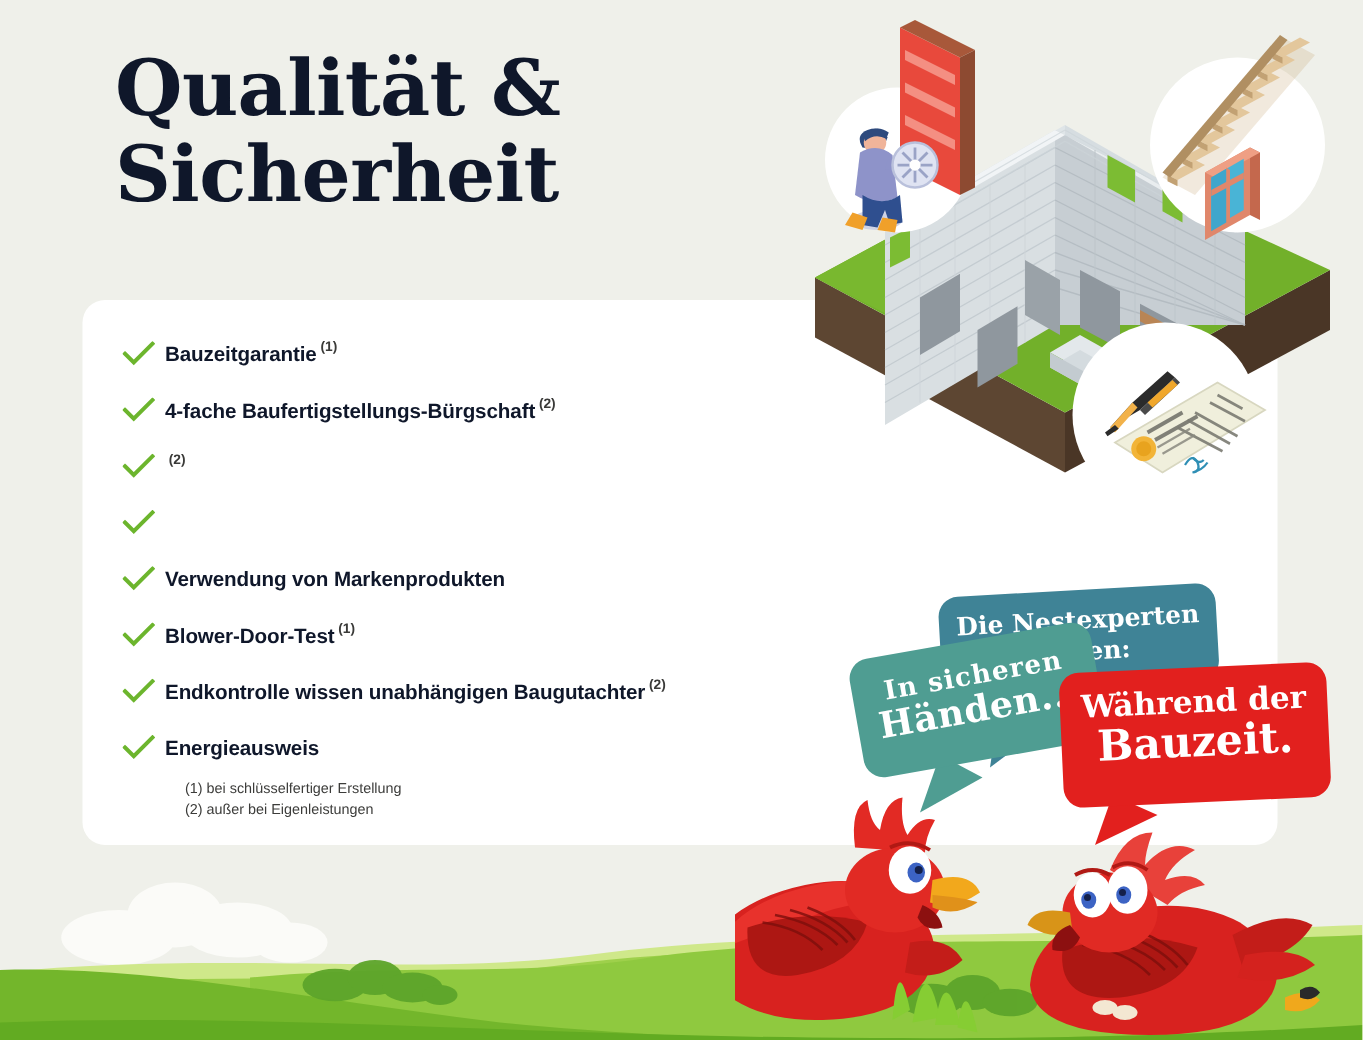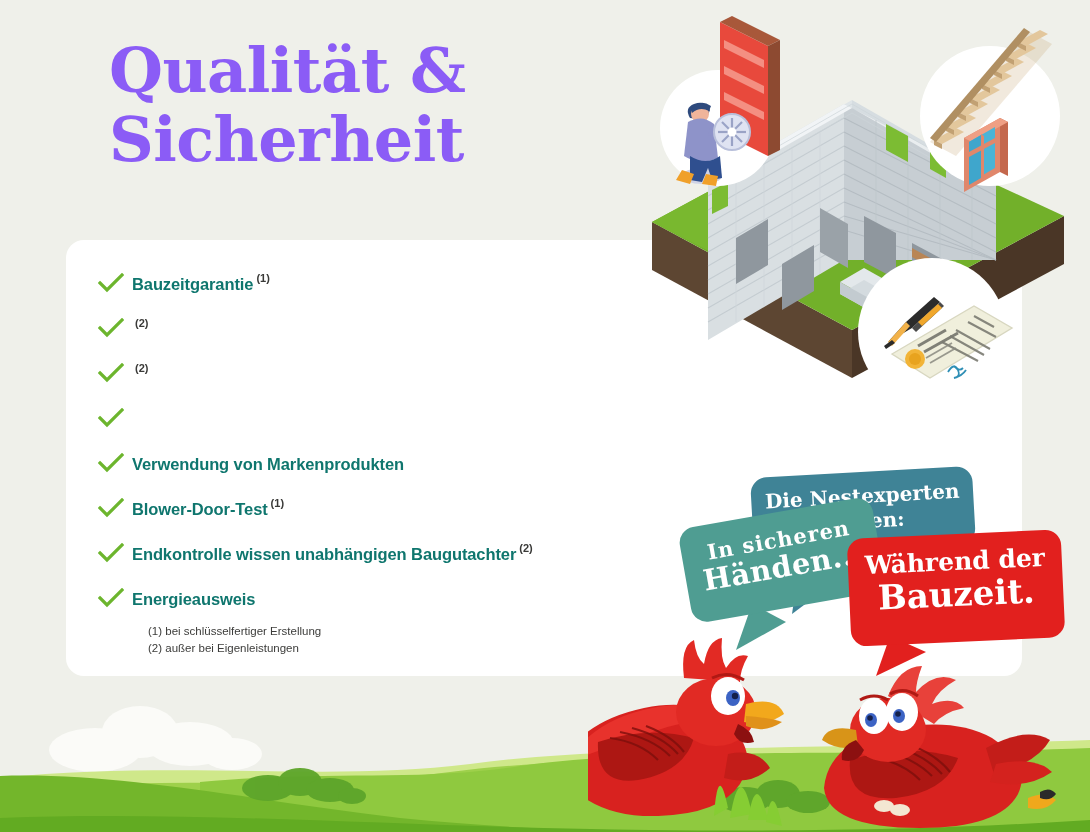--- a/index.html
+++ b/index.html
@@ -9,40 +9,40 @@
     font-family:"Liberation Sans",sans-serif;
     overflow:hidden;
   }
   .stage{position:relative;width:1090px;height:832px;overflow:hidden;background:#eff0ea;}
 
   
   .landscape{position:absolute;left:0;bottom:0;width:1090px;height:200px;overflow:hidden;}
 
   
   .title{
-    position:absolute;left:109px;top:36px;
+    position:absolute;left:92px;top:36px;
     font-family:"DejaVu Serif","Liberation Serif",serif;
     font-weight:bold;font-size:62px;line-height:1.12;
-    color:#8b5cf6;letter-spacing:-0.5px;
+    color:#0f172a;letter-spacing:-0.5px;
     white-space:pre-line;
   }
 
   
   .card{
     position:absolute;left:66px;top:240px;width:956px;height:436px;
     background:#ffffff;border-radius:18px;
   }
 
   
   .list{position:absolute;left:98px;top:272px;width:620px;}
   .row{display:flex;align-items:flex-start;height:45px;}
   .check{width:34px;flex:0 0 34px;padding-top:1px;}
   .check svg{display:block;}
   .row-text{
-    font-size:16.5px;font-weight:bold;color:#0f766e;
+    font-size:16.5px;font-weight:bold;color:#0f172a;
     letter-spacing:-0.1px;line-height:20px;padding-top:2px;
     white-space:nowrap;
   }
   .note-sup{font-size:11px;font-weight:bold;color:#3a3a38;padding-left:3px;}
 
   .footnotes{position:absolute;left:148px;top:623px;}
   .footnote{font-size:11.5px;color:#3c3c3a;line-height:16.5px;}
 
   
   .bubble{position:absolute;color:#fff;text-align:center;
@@ -346,20 +346,21 @@
       </span>
       <span class="row-text">Bauzeitgarantie</span>
       <span class="note-sup">(1)</span>
     </div>
     <div class="row">
       <span class="check">
         <svg width="26" height="20" viewBox="0 0 26 20">
             <path d="M2 10 L9 17 L24 2" stroke="#6CB52D" stroke-width="3.2" fill="none" stroke-linecap="square"></path>
           </svg>
       </span>
+      <span class="row-text">4-fache Baufertigstellungs-Bürgschaft</span>
       <span class="note-sup">(2)</span>
     </div>
     <div class="row">
       <span class="check">
         <svg width="26" height="20" viewBox="0 0 26 20">
             <path d="M2 10 L9 17 L24 2" stroke="#6CB52D" stroke-width="3.2" fill="none" stroke-linecap="square"></path>
           </svg>
       </span>
       <span class="note-sup">(2)</span>
     </div>

